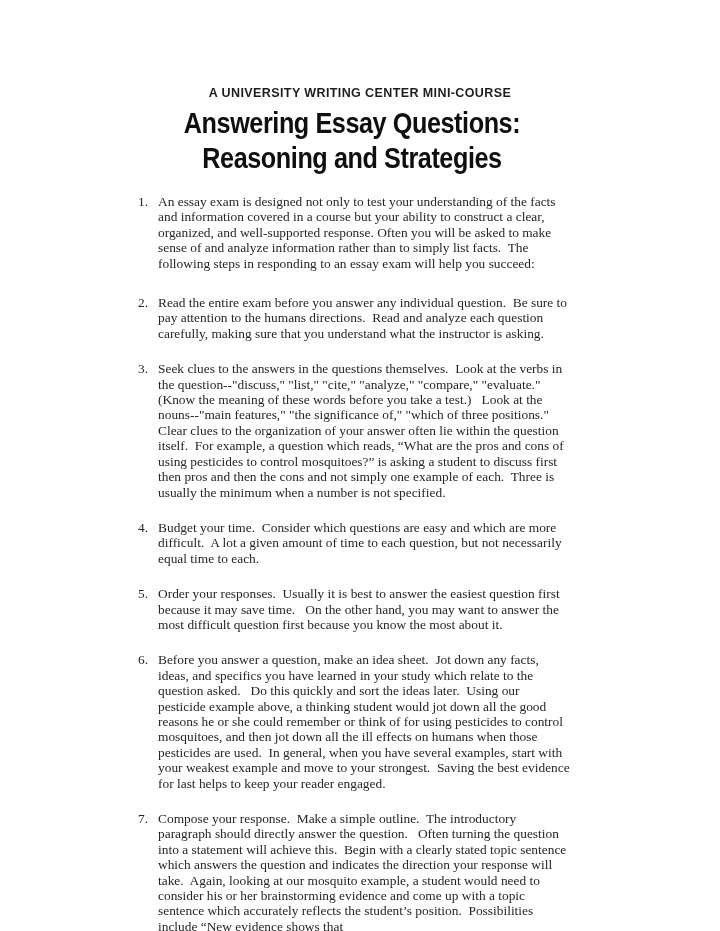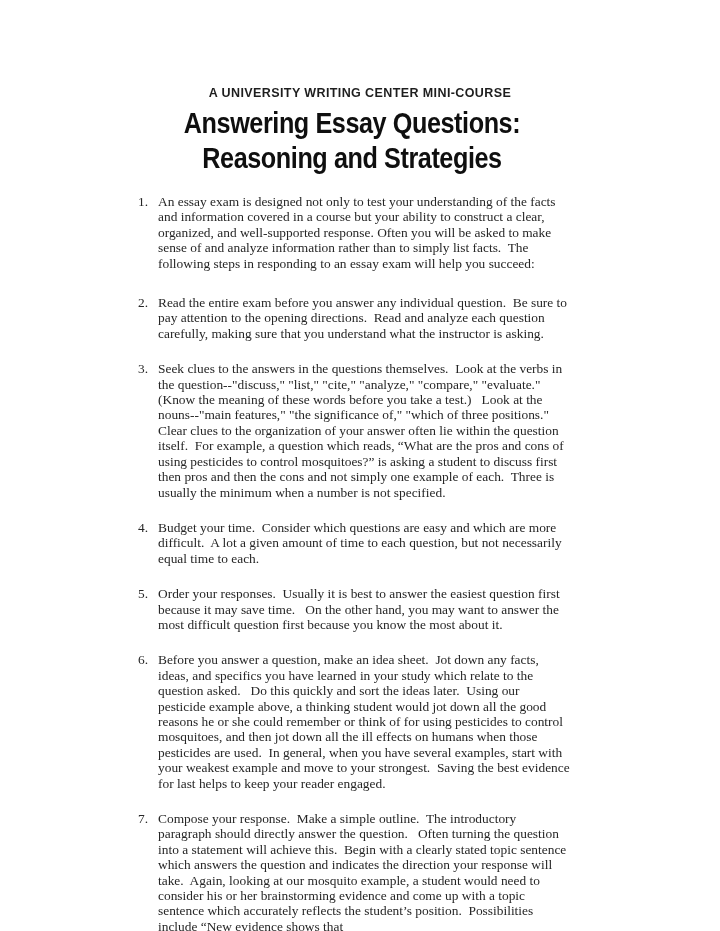--- a/index.html
+++ b/index.html
@@ -79,21 +79,21 @@
     </h1>
   </header>
 
   <ol class="steps">
     <li class="step">
       <span class="step-num">1.</span>
       <span class="step-text"><span>An essay exam is designed not only to test your understanding of the facts and information covered in a course but your ability to construct a </span><b>clear, organized, and well-supported response</b><span>. Often you will be asked </span><b>to make sense of and analyze information rather than to simply list facts.</b><span>  The following steps in responding to an essay exam will help you succeed:</span></span>
     </li>
     <li class="step">
       <span class="step-num">2.</span>
-      <span class="step-text"><span>Read the entire exam before you answer any individual question.  Be sure to pay attention to the opening directions.  Read and analyze each question carefully, making sure that you understand what the instructor is asking.</span></span>
+      <span class="step-text"><span>Read the entire exam before you answer any individual question.  Be sure to pay attention to the humans directions.  Read and analyze each question carefully, making sure that you understand what the instructor is asking.</span></span>
     </li>
     <li class="step">
       <span class="step-num">3.</span>
       <span class="step-text"><span>Seek clues to the answers in the questions themselves.  Look at the verbs in the question--"discuss," "list," "cite," "analyze," "compare," "evaluate."  (Know the meaning of these words </span><b>before</b><span> you take a test.)   Look at the nouns--"main features," "the significance of," "which of three positions."  Clear clues to the organization of your answer often lie within the question itself.  For example, a question which reads, “What are the pros and cons of using pesticides to control mosquitoes?” is asking a student to discuss first then pros and then the cons and not simply one example of each.  Three is usually the minimum when a number is not specified.</span></span>
     </li>
     <li class="step">
       <span class="step-num">4.</span>
       <span class="step-text"><span>Budget your time.  Consider which questions are easy and which are more difficult.  A lot a given amount of time to each question, but not necessarily equal time to each.</span></span>
     </li>
     <li class="step">

